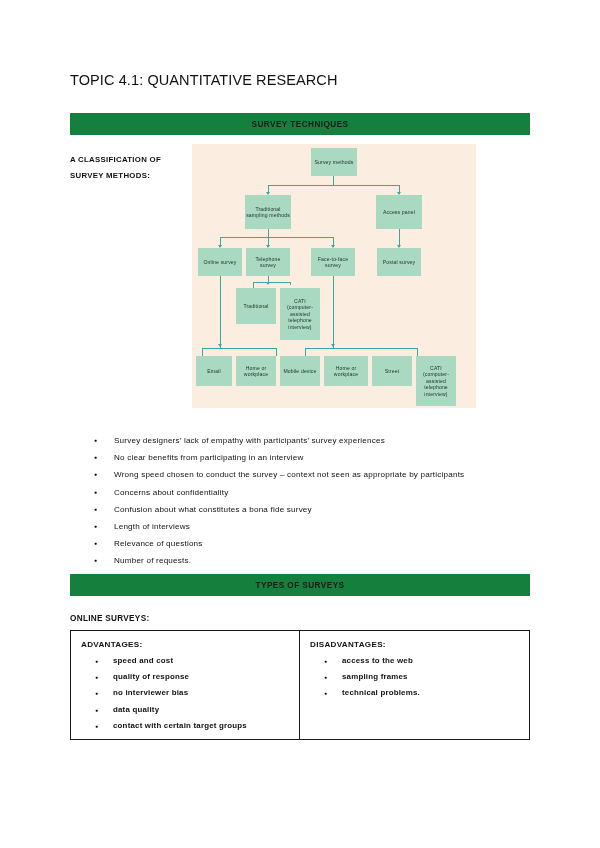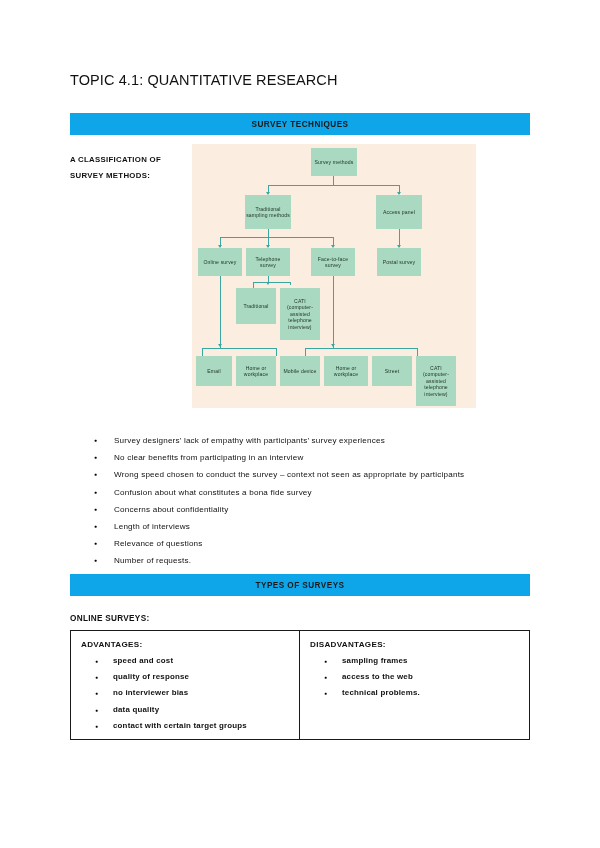--- a/index.html
+++ b/index.html
@@ -25,21 +25,21 @@
     color: #111;
     white-space: nowrap;
   }
 
   
   .banner {
     position: absolute;
     left: 70px;
     width: 460px;
     height: 22px;
-    background: #0ea5e9;
+    background: #15803d;
     display: flex;
     align-items: center;
     justify-content: center;
   }
   .banner-text {
     font-size: 8.2px;
     font-weight: bold;
     letter-spacing: 0.45px;
     color: #1a1a1a;
   }
@@ -243,22 +243,22 @@
     <div class="node" style="left:132px; top:212px; width:44px; height:30px;">Home or workplace</div>
     <div class="node" style="left:180px; top:212px; width:40px; height:30px;">Street</div>
     <div class="node" style="left:224px; top:212px; width:40px; height:50px;">CATI (computer-assisted telephone interview)</div>
   </div>
 
 
   <ul class="bullet-list">
     <li>Survey designers’ lack of empathy with participants’ survey experiences</li>
     <li>No clear benefits from participating in an interview</li>
     <li>Wrong speed chosen to conduct the survey – context not seen as appropriate by participants</li>
+    <li>Concerns about confidentiality</li>
     <li>Confusion about what constitutes a bona fide survey</li>
-    <li>Concerns about confidentiality</li>
     <li>Length of interviews</li>
     <li>Relevance of questions</li>
     <li>Number of requests.</li>
   </ul>
 
   <div class="banner" id="banner-types-of-surveys">
     <span class="banner-text">TYPES OF SURVEYS</span>
   </div>
 
   <div class="body-heading" id="online-surveys-heading">ONLINE SURVEYS:</div>
@@ -270,20 +270,20 @@
         <li>speed and cost</li>
         <li>quality of response</li>
         <li>no interviewer bias</li>
         <li>data quality</li>
         <li>contact with certain target groups</li>
       </ul>
     </div>
     <div class="adv-col right">
       <div class="col-heading">DISADVANTAGES:</div>
       <ul class="col-list">
+        <li>access to the web</li>
         <li>sampling frames</li>
-        <li>access to the web</li>
         <li>technical problems.</li>
       </ul>
     </div>
   </div>
 
 </div>
 
 </body></html>

